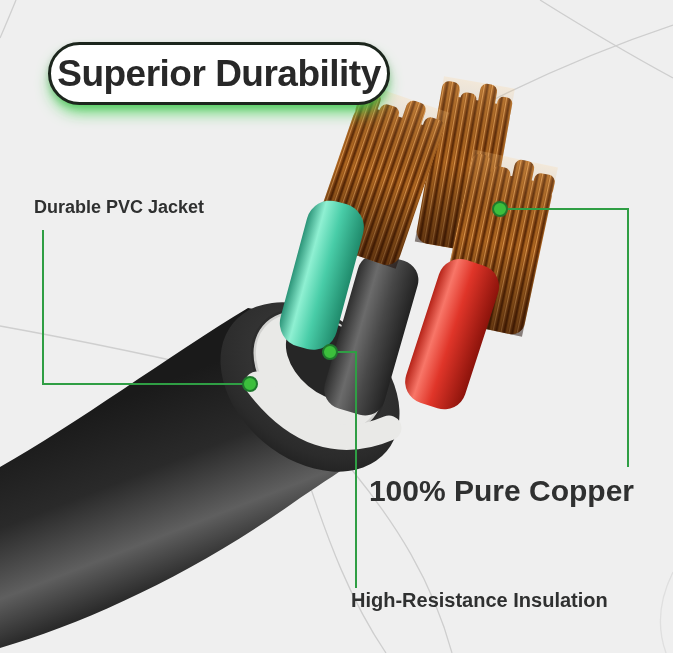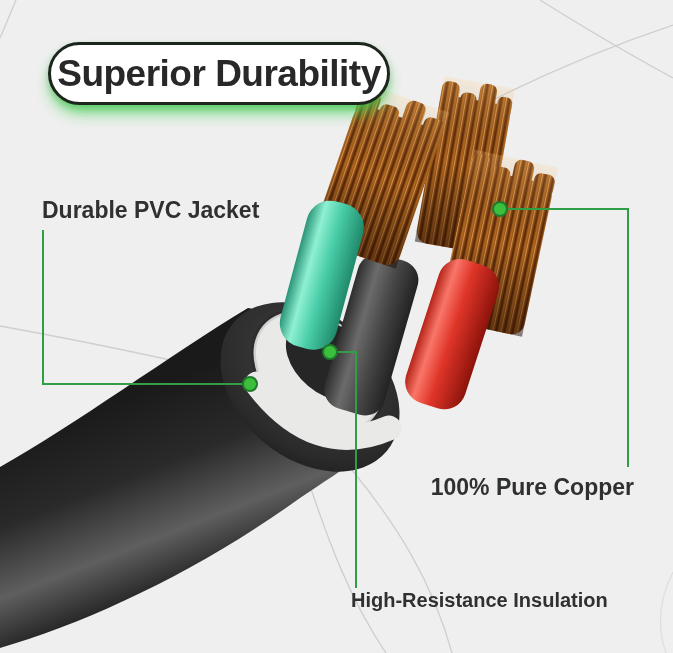--- a/index.html
+++ b/index.html
@@ -16,22 +16,22 @@
     display:flex;align-items:center;justify-content:center;
     box-shadow:0 10px 16px -4px rgba(62,211,78,0.95), 0 3px 6px rgba(0,0,0,0.18);
   }
   .title-badge span{
     font-size:37px;font-weight:700;color:#282828;letter-spacing:-0.5px;
     white-space:nowrap;
   }
   .callout-label{
     position:absolute;font-weight:700;color:#2f3030;white-space:nowrap;
   }
-  .label-jacket{left:42px;top:197px;font-size:23px;}
-  .label-copper{right:39px;top:474px;font-size:23px;}
+  .label-jacket{left:34px;top:197px;font-size:18px;}
+  .label-copper{right:39px;top:474px;font-size:30px;}
   .label-insulation{left:351px;top:589px;font-size:20px;}
 </style>
 </head>
 <body>
 
 <div class="stage">
 
   <svg width="673" height="653" viewBox="0 0 673 653">
     <defs>
       <pattern id="copperStripes" width="8" height="16" patternUnits="userSpaceOnUse">

